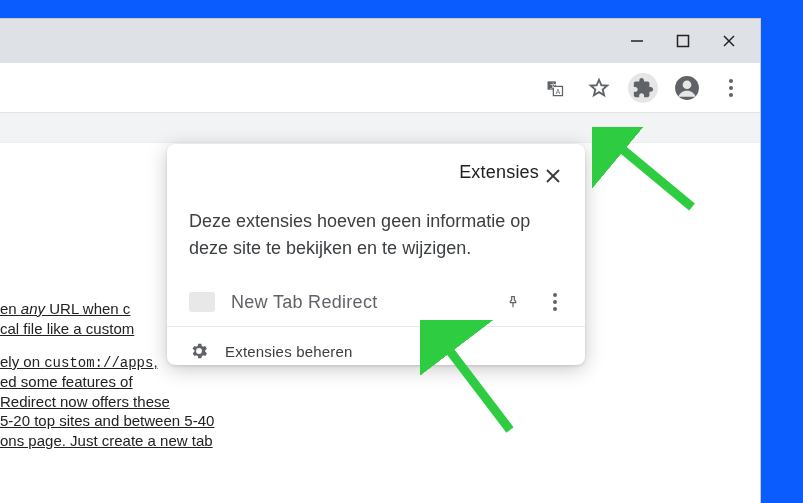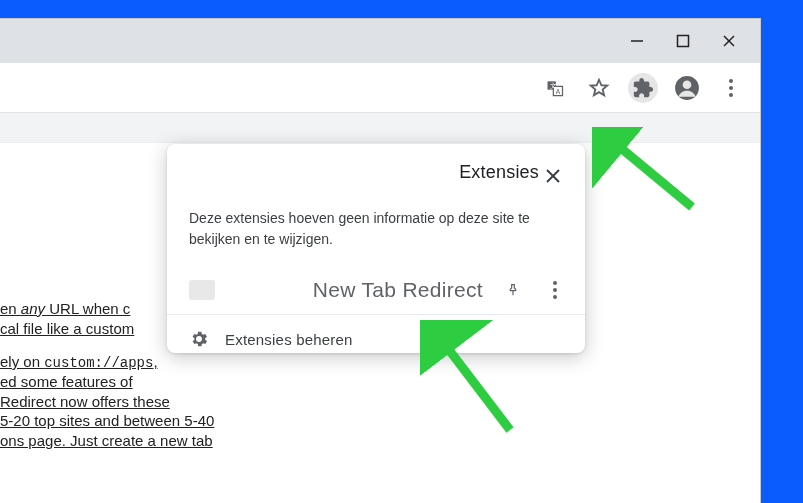--- a/index.html
+++ b/index.html
@@ -109,43 +109,42 @@
   .popup-section {
     padding: 14px 22px 16px 22px;
   }
   .sec-heading {
     font-size: 15px;
     font-weight: 600;
     color: #202124;
     margin-bottom: 6px;
   }
   .sec-desc {
-    font-size: 14px;
+    font-size: 18px;
     color: #3c4043;
     line-height: 1.5;
   }
   .ext-row {
     display: flex;
     align-items: center;
     padding: 10px 18px 10px 22px;
     gap: 16px;
     border-bottom: 1px solid #e8eaed;
   }
   .ext-icon {
     width: 26px; height: 20px;
     background: #e8e8e8;
     border-radius: 3px;
     position: relative;
   }
   .ext-name {
     flex: 1;
-    font-size: 21px;
+    font-size: 18px;
     color: #5f6368;
     letter-spacing: 0.3px;
-    text-align: right;
   }
   .pin-btn {
     width: 28px; height: 28px;
     display:flex; align-items:center; justify-content:center;
     color:#5f6368;
   }
   .pin-btn svg { width: 16px; height: 16px; fill: #5f6368; }
   .row-menu {
     width: 24px;
     display:flex; flex-direction:column; align-items:center; gap:3px;

